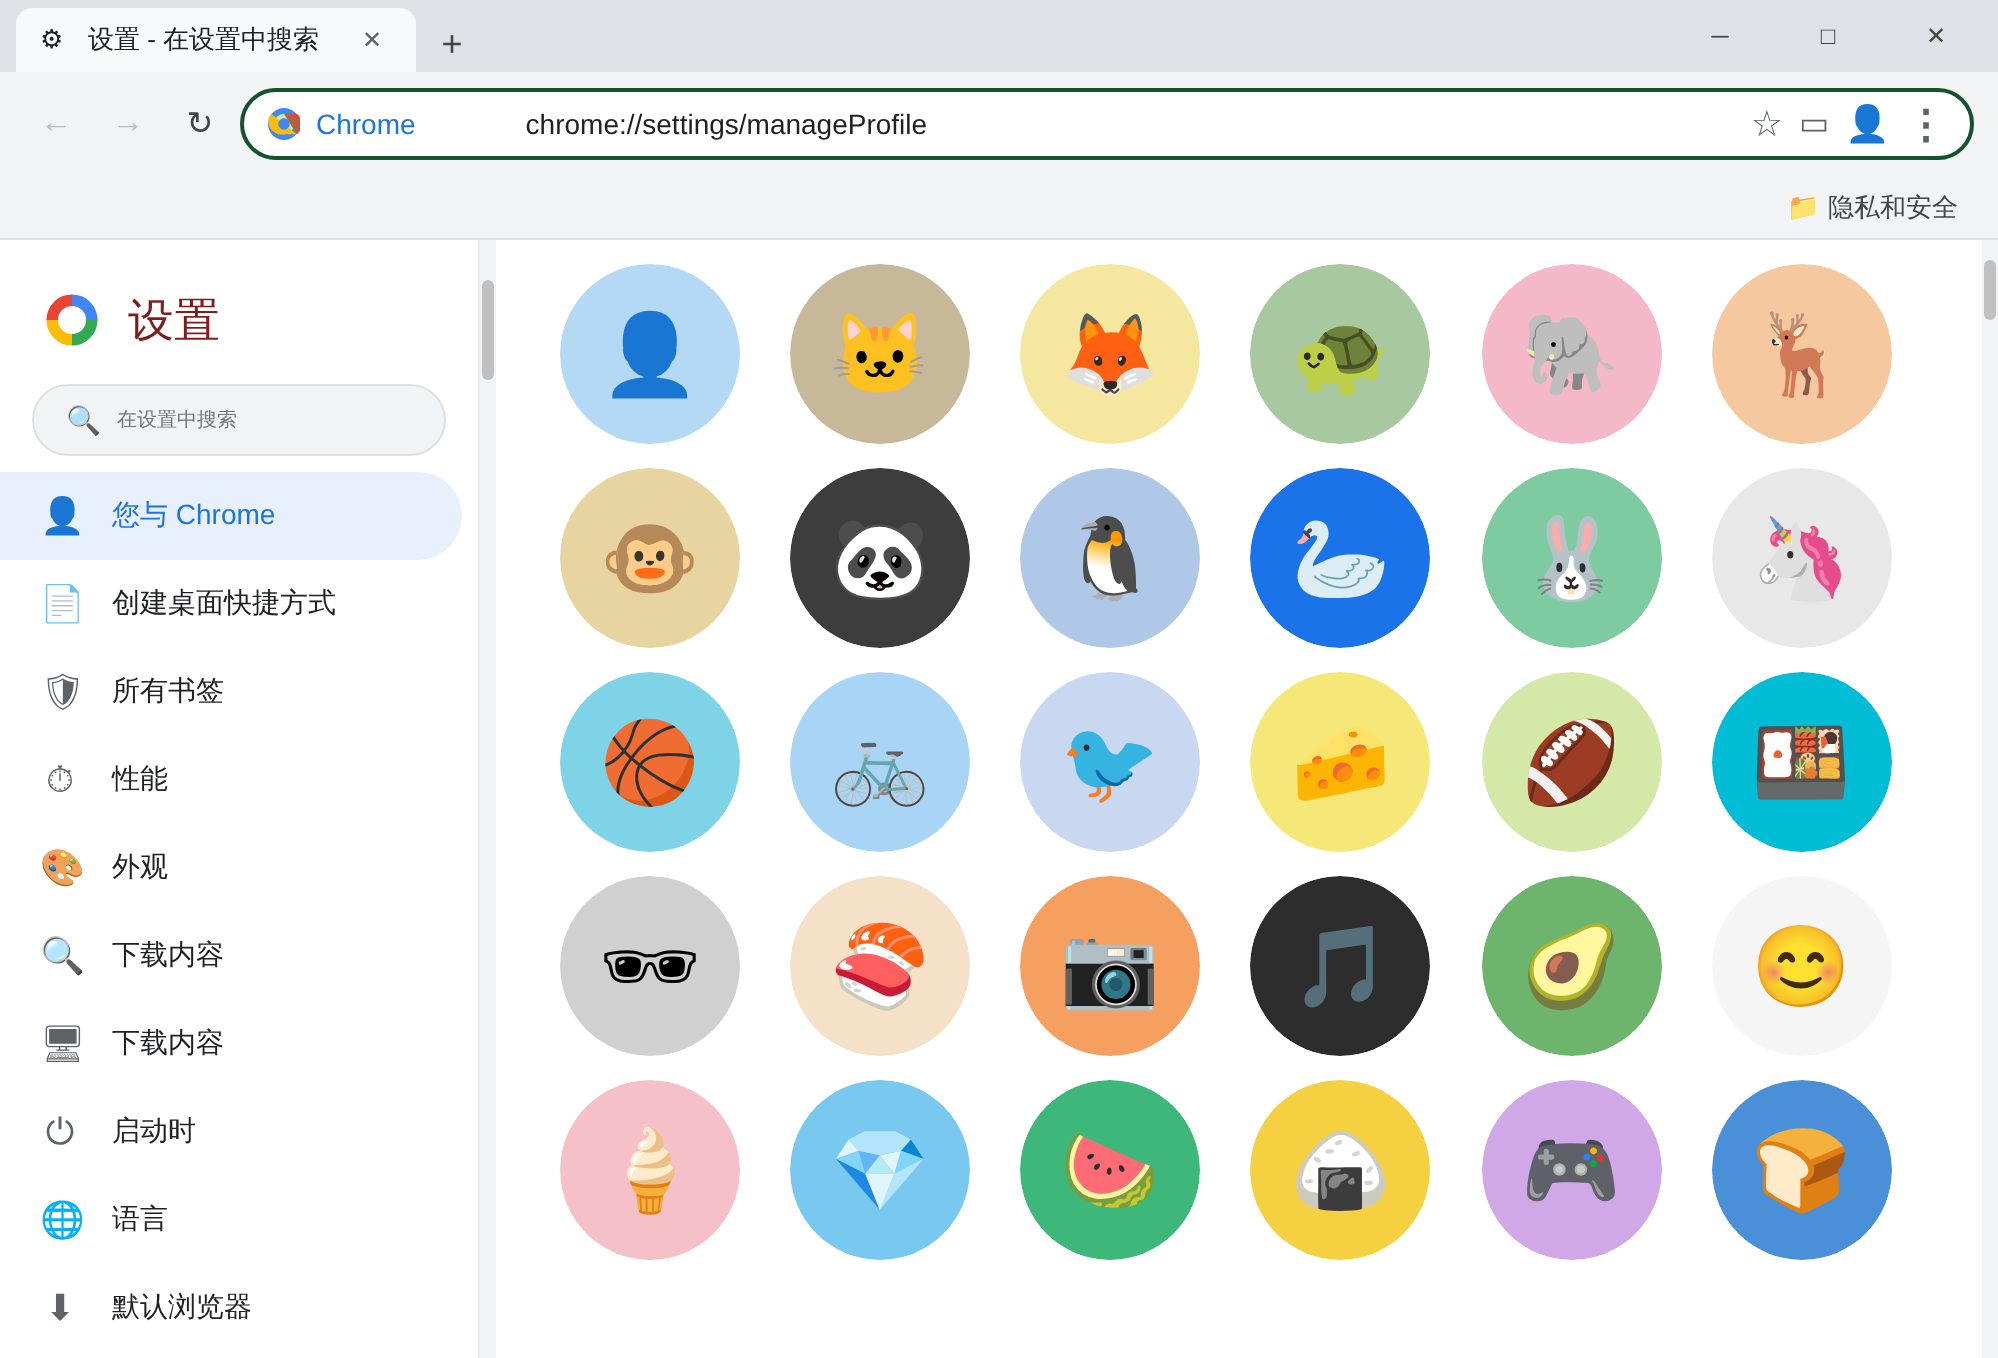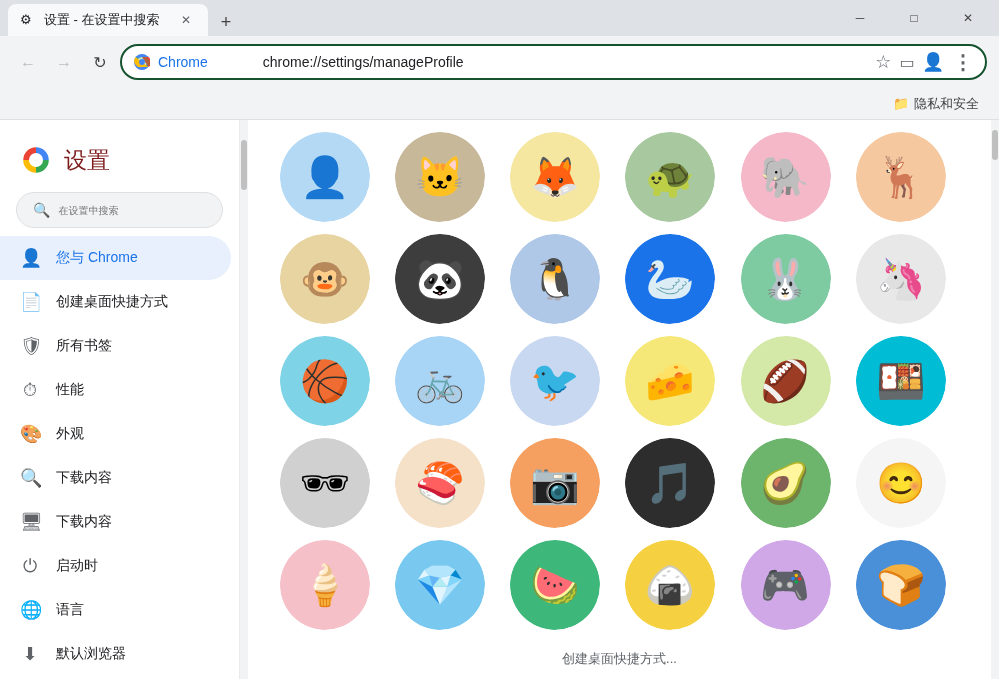--- a/index.html
+++ b/index.html
@@ -409,20 +409,19 @@
         <div class="avatar-item">
           <div class="avatar-circle" style="background:#f5d040;">🍙</div>
         </div>
         <div class="avatar-item">
           <div class="avatar-circle" style="background:#d0a8e8;">🎮</div>
         </div>
         <div class="avatar-item">
           <div class="avatar-circle" style="background:#4a90d9;">🍞</div>
         </div>
       </div>
-    <div class="bottom-hint">创建桌面快捷方式...</div>
   </div>
 
   <div class="vscroll">
     <div style="width:6px;height:30px;background:#c0c0c0;border-radius:3px;margin:10px auto;"></div>
   </div>
 
 </div>
 
 </body></html>

